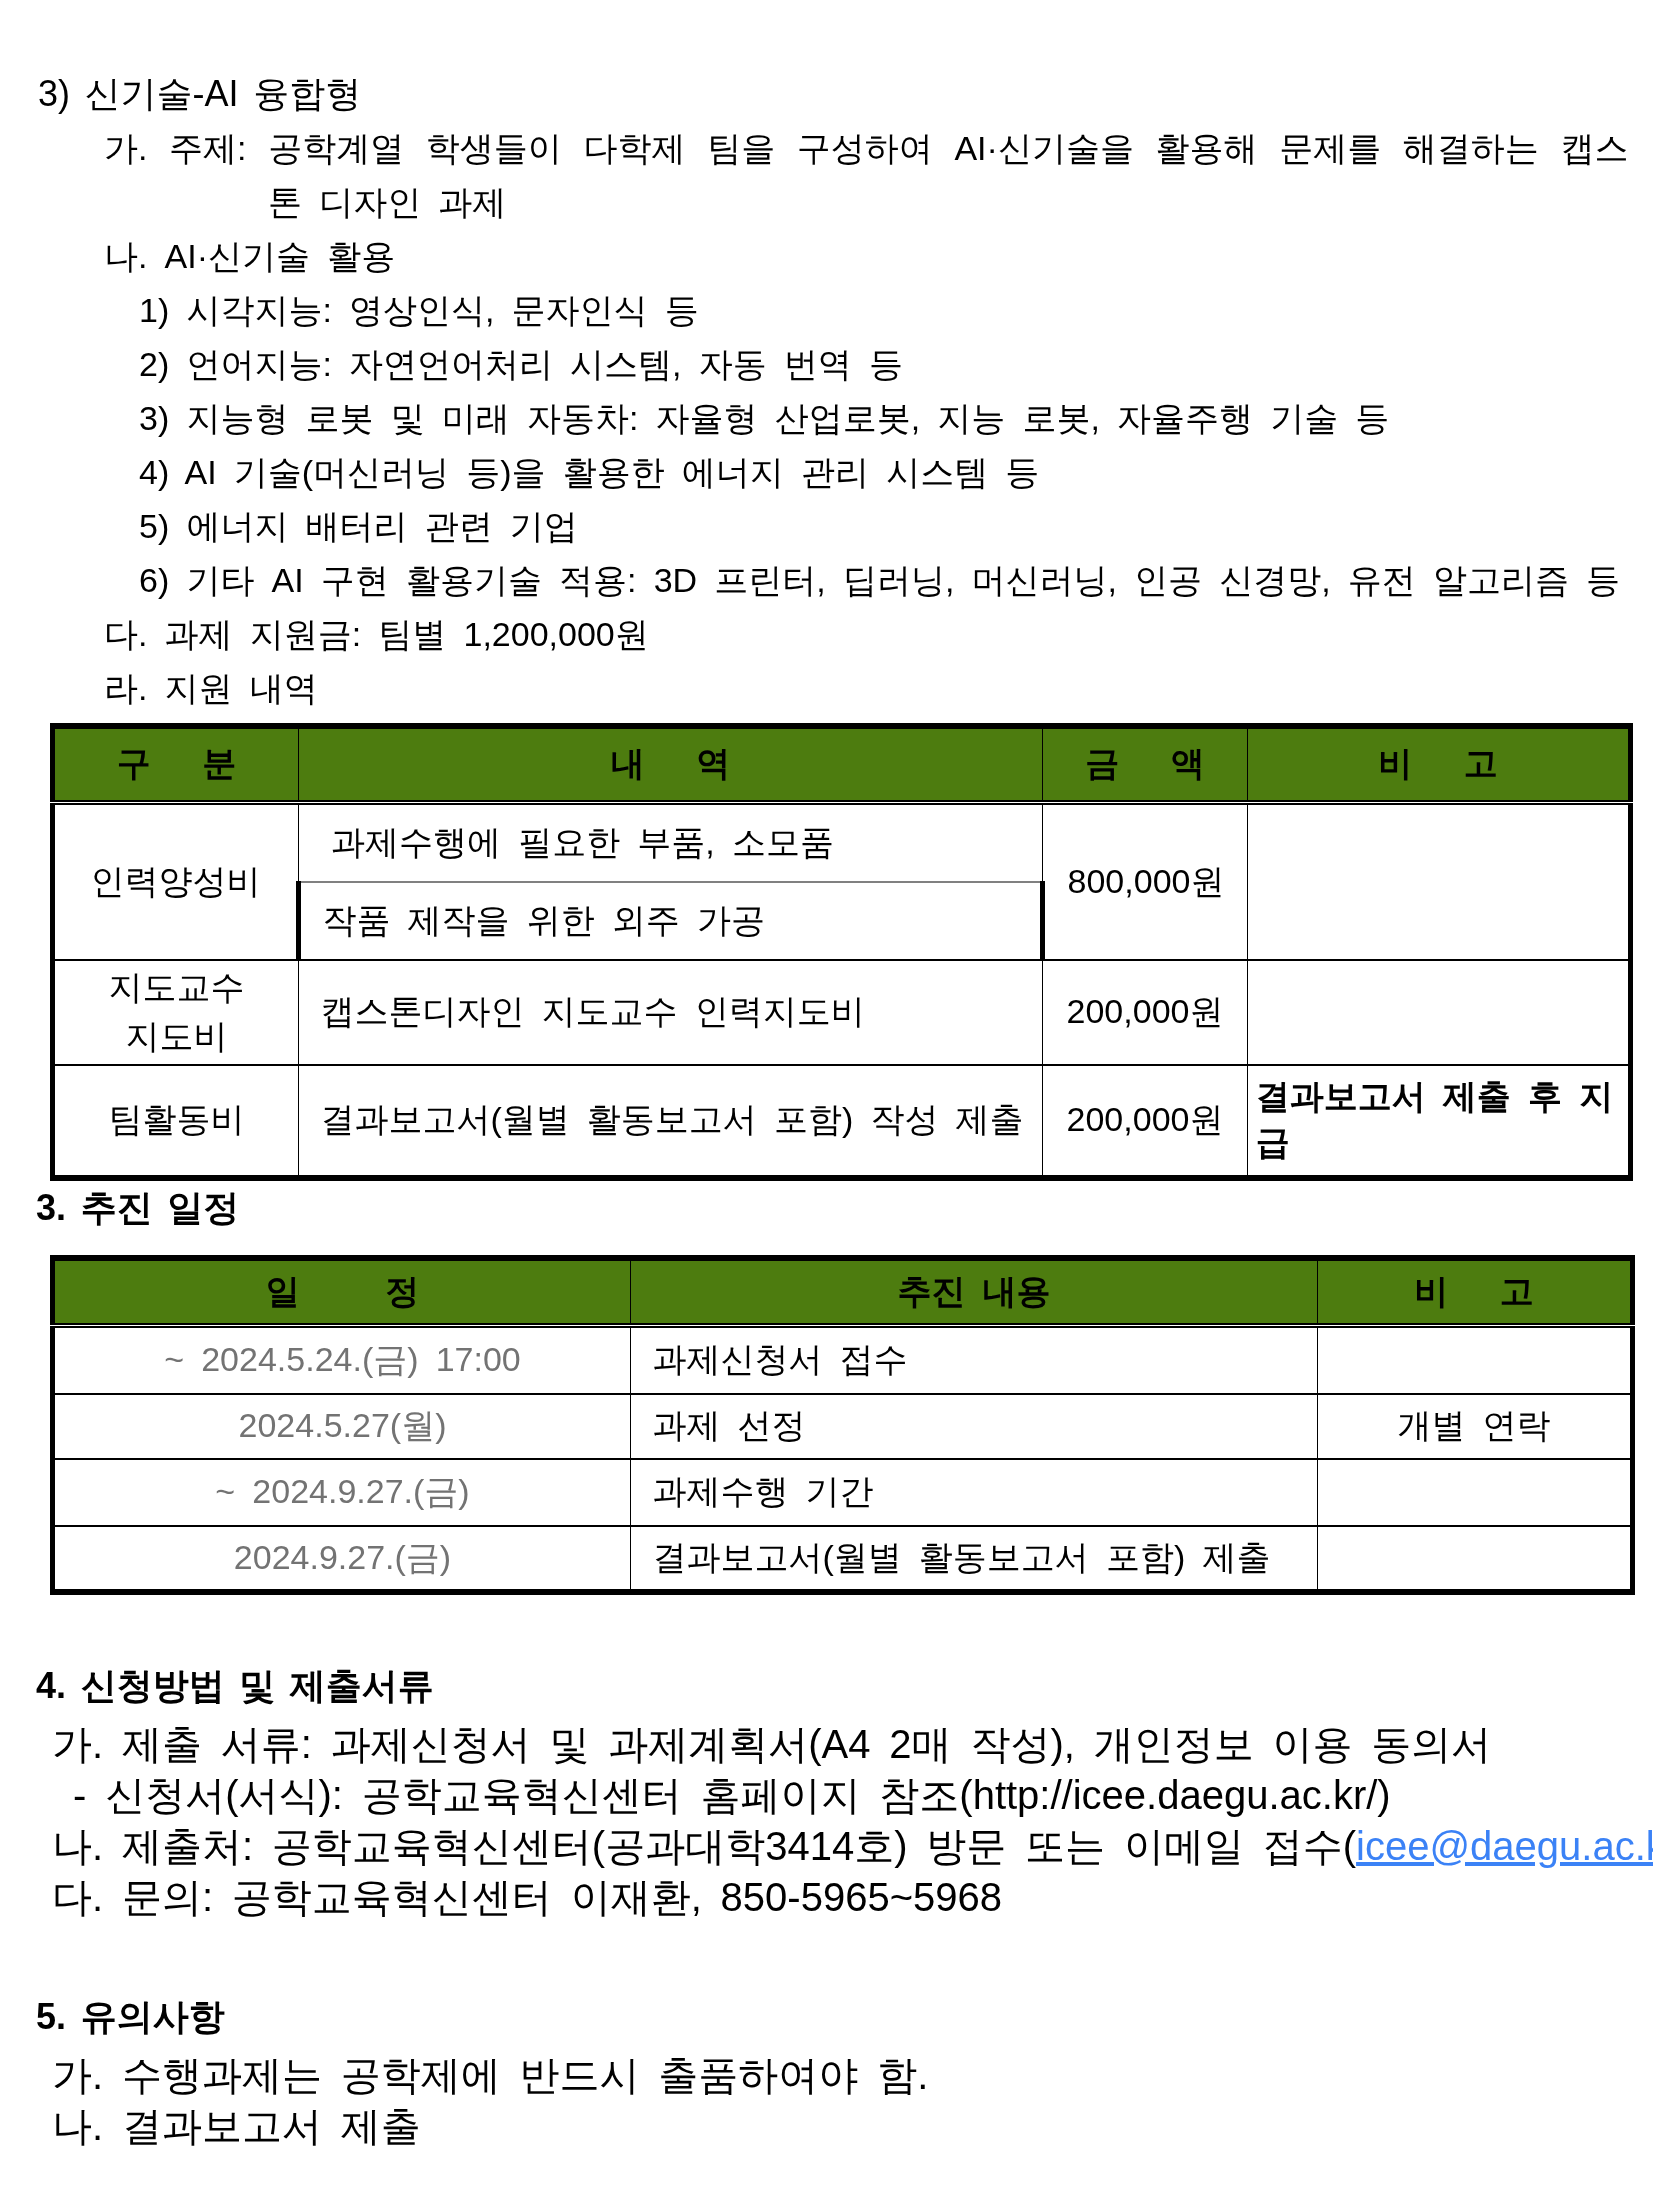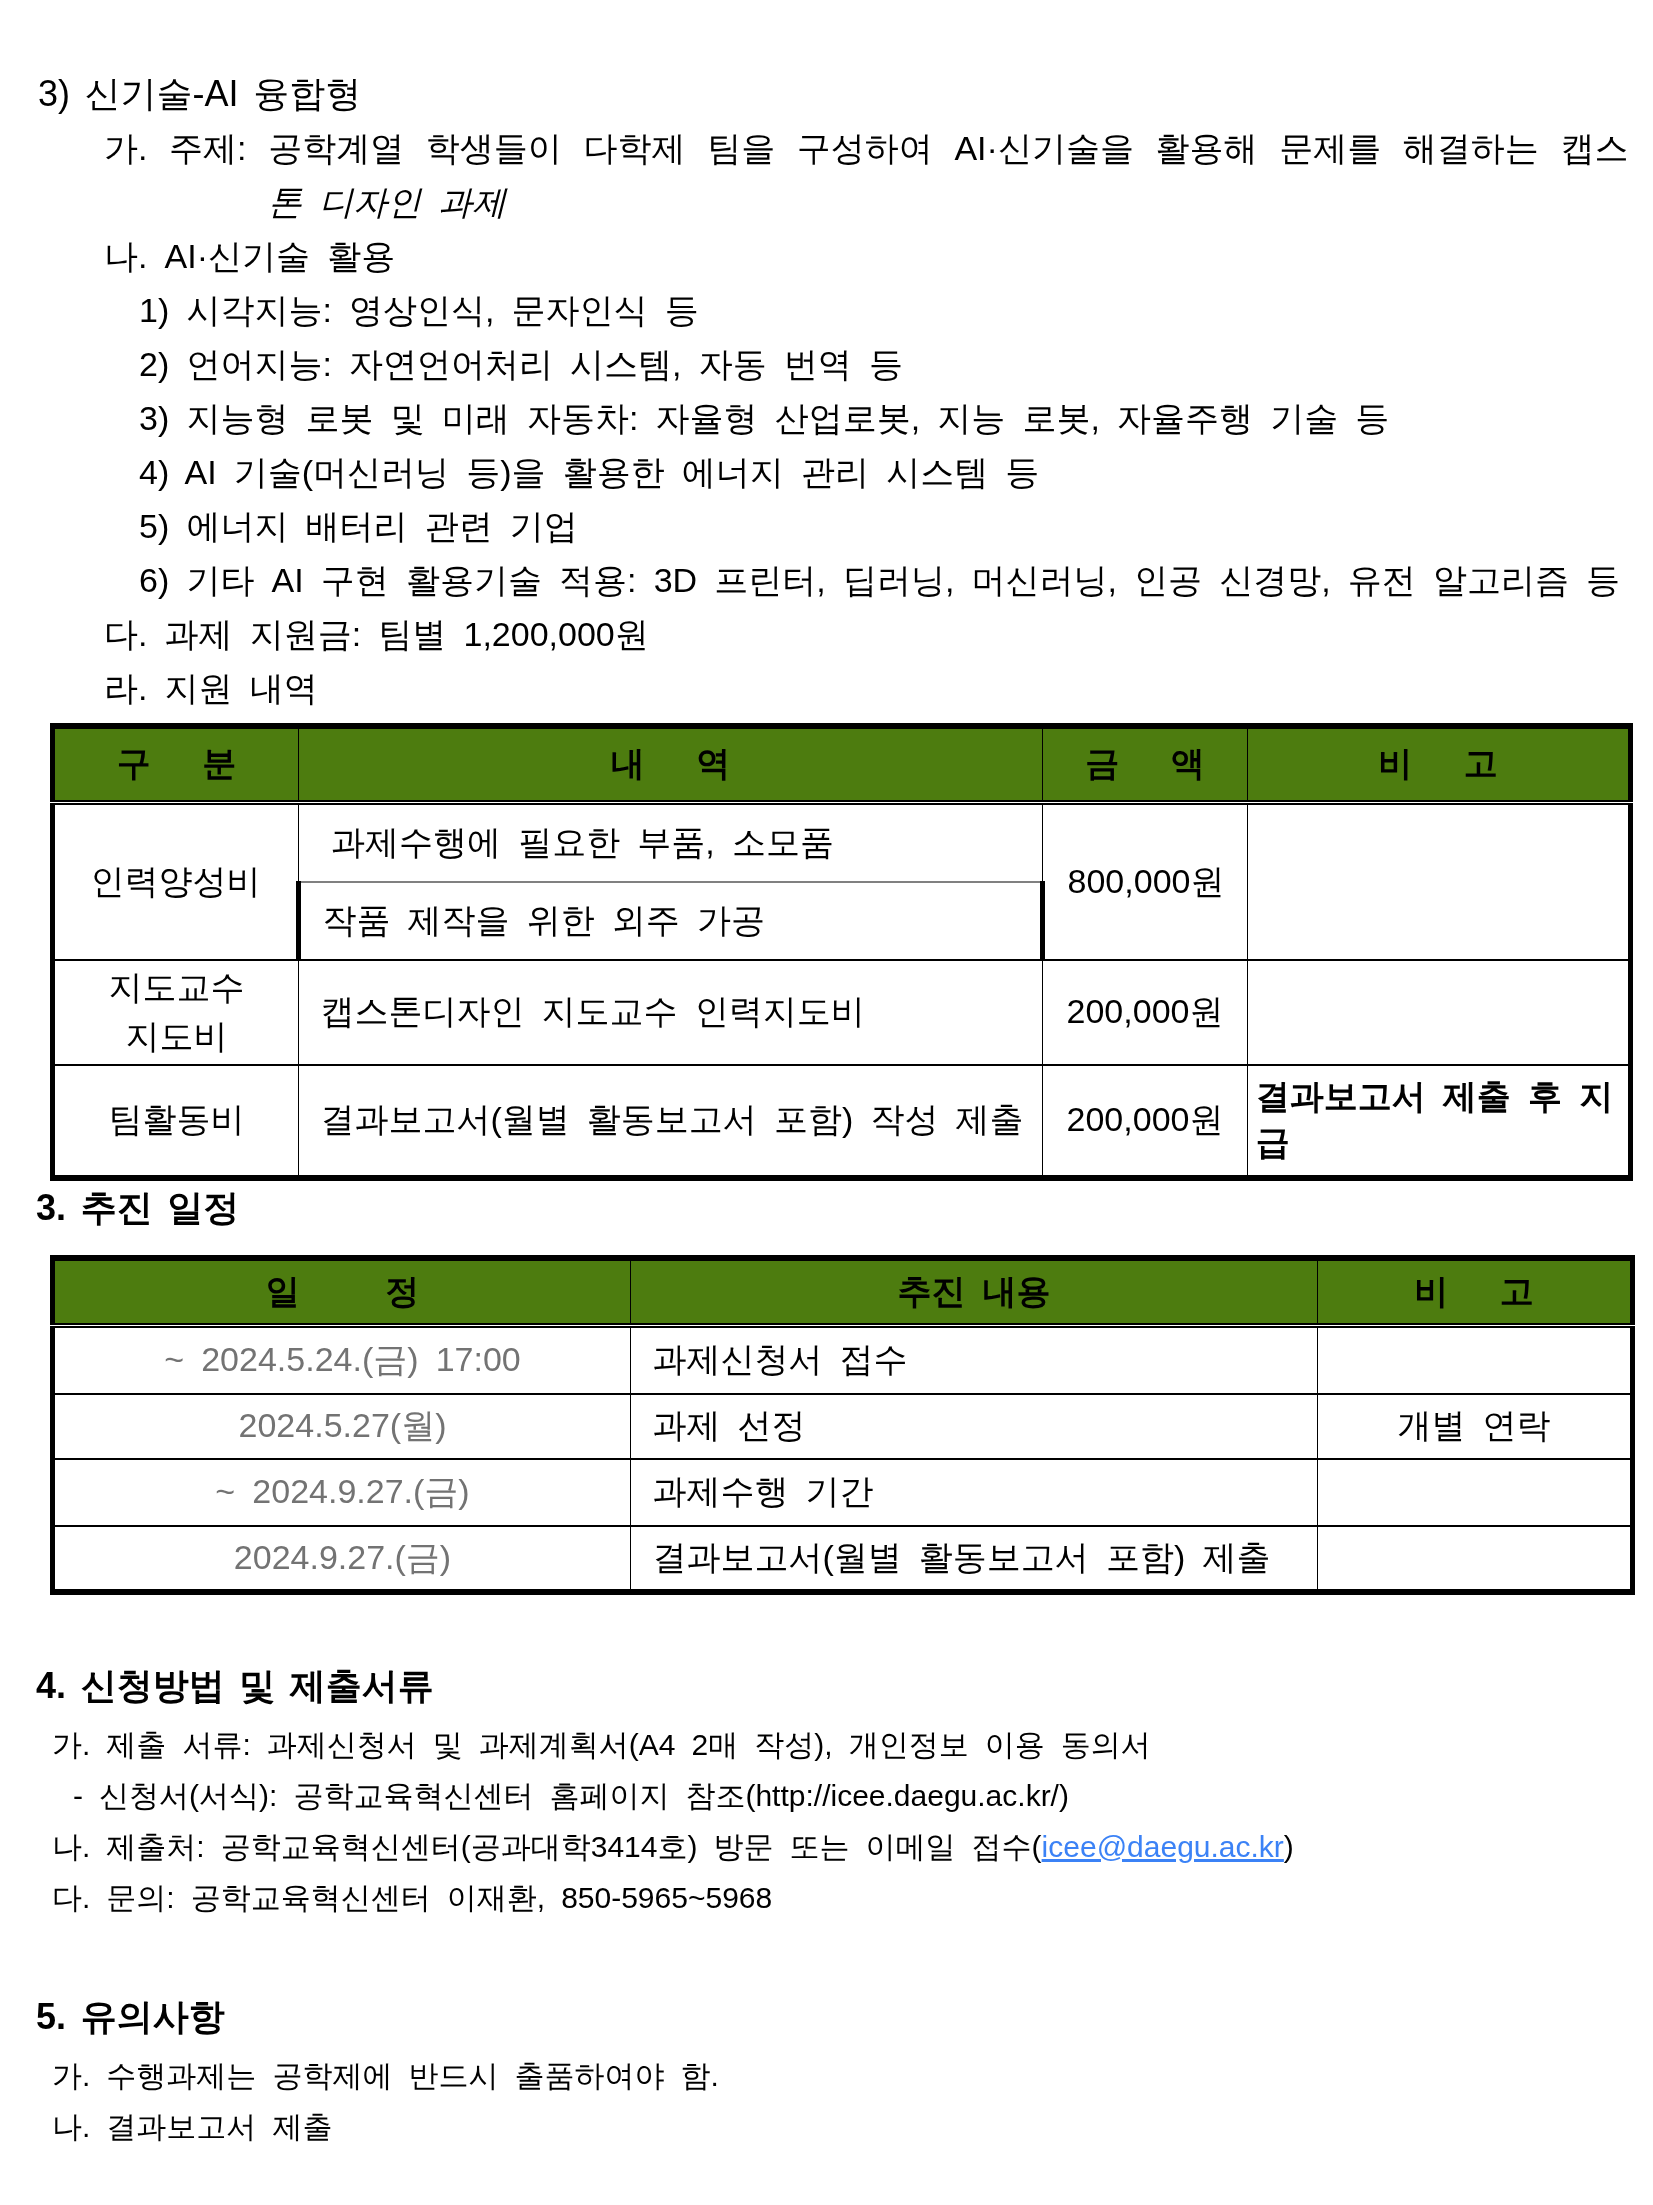--- a/index.html
+++ b/index.html
@@ -7,21 +7,21 @@
     width:1653px;height:2205px;
     background:#ffffff;color:#000000;
     font-family:"Liberation Sans", sans-serif;
     overflow:hidden;
   }
   .doc{padding-top:67px;}
   .txt{font-size:34px;line-height:54px;word-spacing:7.7px;white-space:nowrap;}
   .h-ai{font-size:36px;line-height:54px;font-weight:normal;margin-left:38px;word-spacing:4.6px;}
   .ind-ga{margin-left:104px;}
   .ind-num{margin-left:139px;}
-  .ind-cont{margin-left:268px;font-style:italic;}
+  .ind-cont{margin-left:268px;}
   .justify-full{
     margin-left:104px;margin-right:24.5px;
     text-align:justify;text-align-last:justify;
     white-space:normal;
   }
   
   table{border-collapse:collapse;table-layout:fixed;margin-left:50px;
         font-size:34px;word-spacing:7.7px;}
   td{border:1.5px solid #000;vertical-align:middle;overflow:hidden;}
   tr.head td{
@@ -33,21 +33,21 @@
   table td:first-child{border-left:5.4px solid #000;}
   table td:last-child{border-right:5.4px solid #000;}
   td.c{text-align:center;}
   td.l{text-align:left;padding-left:21.4px;}
   tr.body td{border-top:2.3px solid #000;}
   td.sub-split{border-top:2.3px solid #808080 !important;}
   .cat-line{display:block;text-align:center;line-height:49px;}
   .red{color:#737373;}
   
   .h-sec{font-size:36px;line-height:54px;font-weight:bold;margin-left:36px;word-spacing:4.6px;}
-  .s-item{font-size:30px;line-height:51px;word-spacing:7.7px;white-space:nowrap;margin-left:52px;}
+  .s-item{font-size:40px;line-height:51px;word-spacing:7.7px;white-space:nowrap;margin-left:52px;}
   .s-dash{margin-left:73px;}
   a.mail{color:#3b82f6;text-decoration:underline;}
 </style>
 </head>
 <body>
 
 <div class="doc">
 
   <div class="h-ai">3) 신기술-AI 융합형</div>
 

